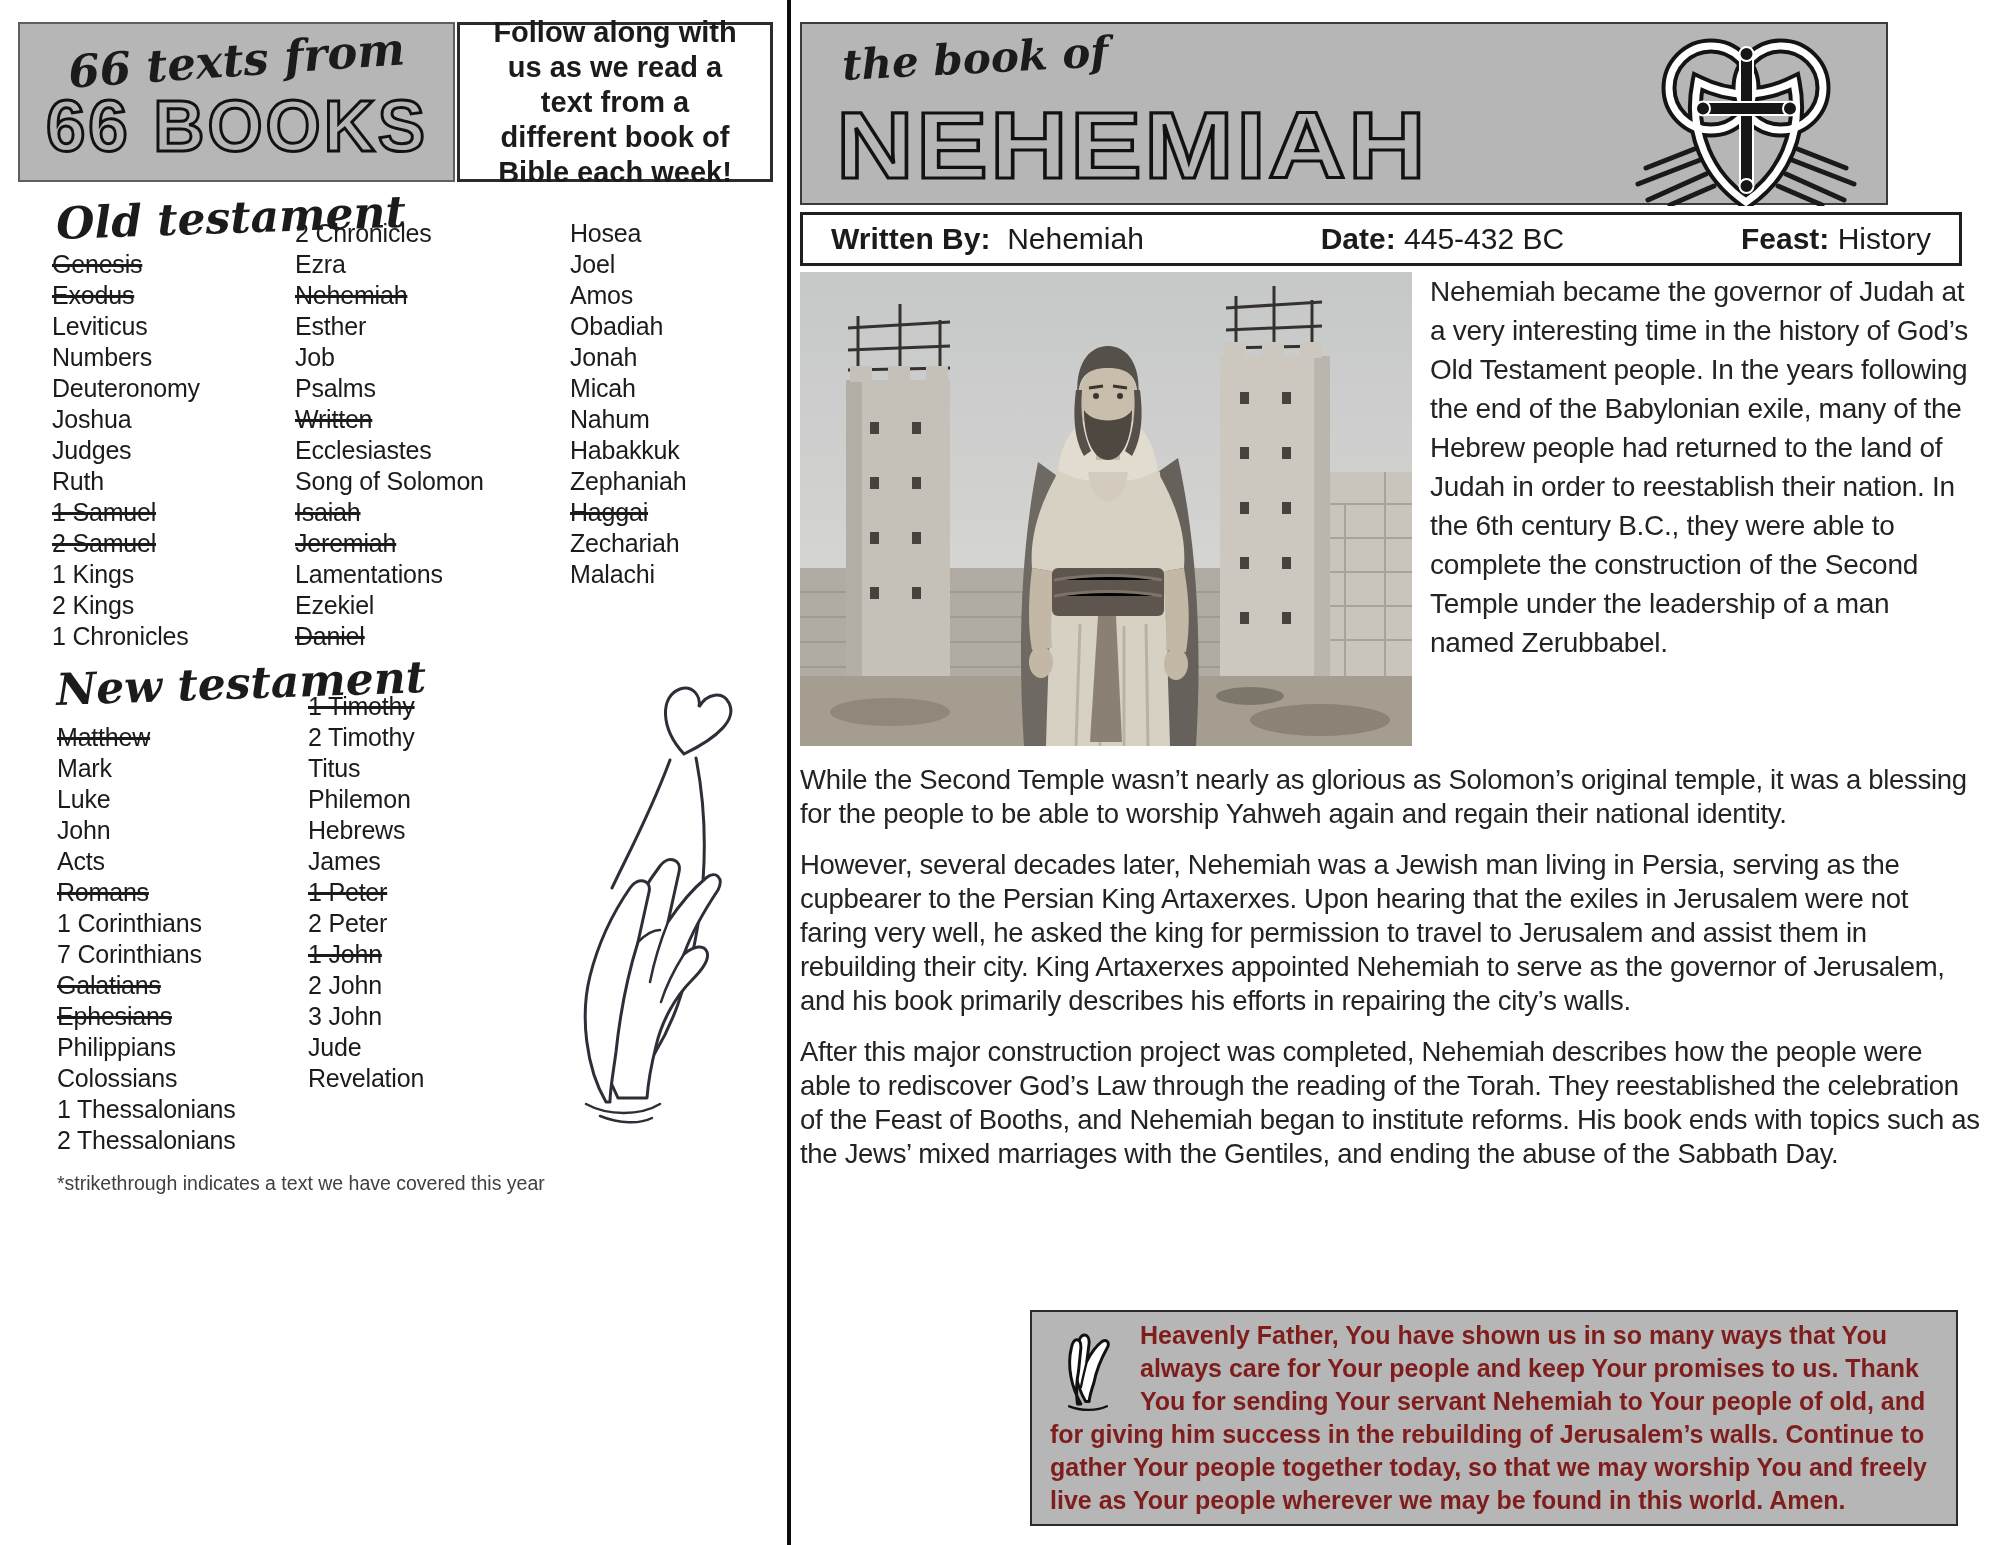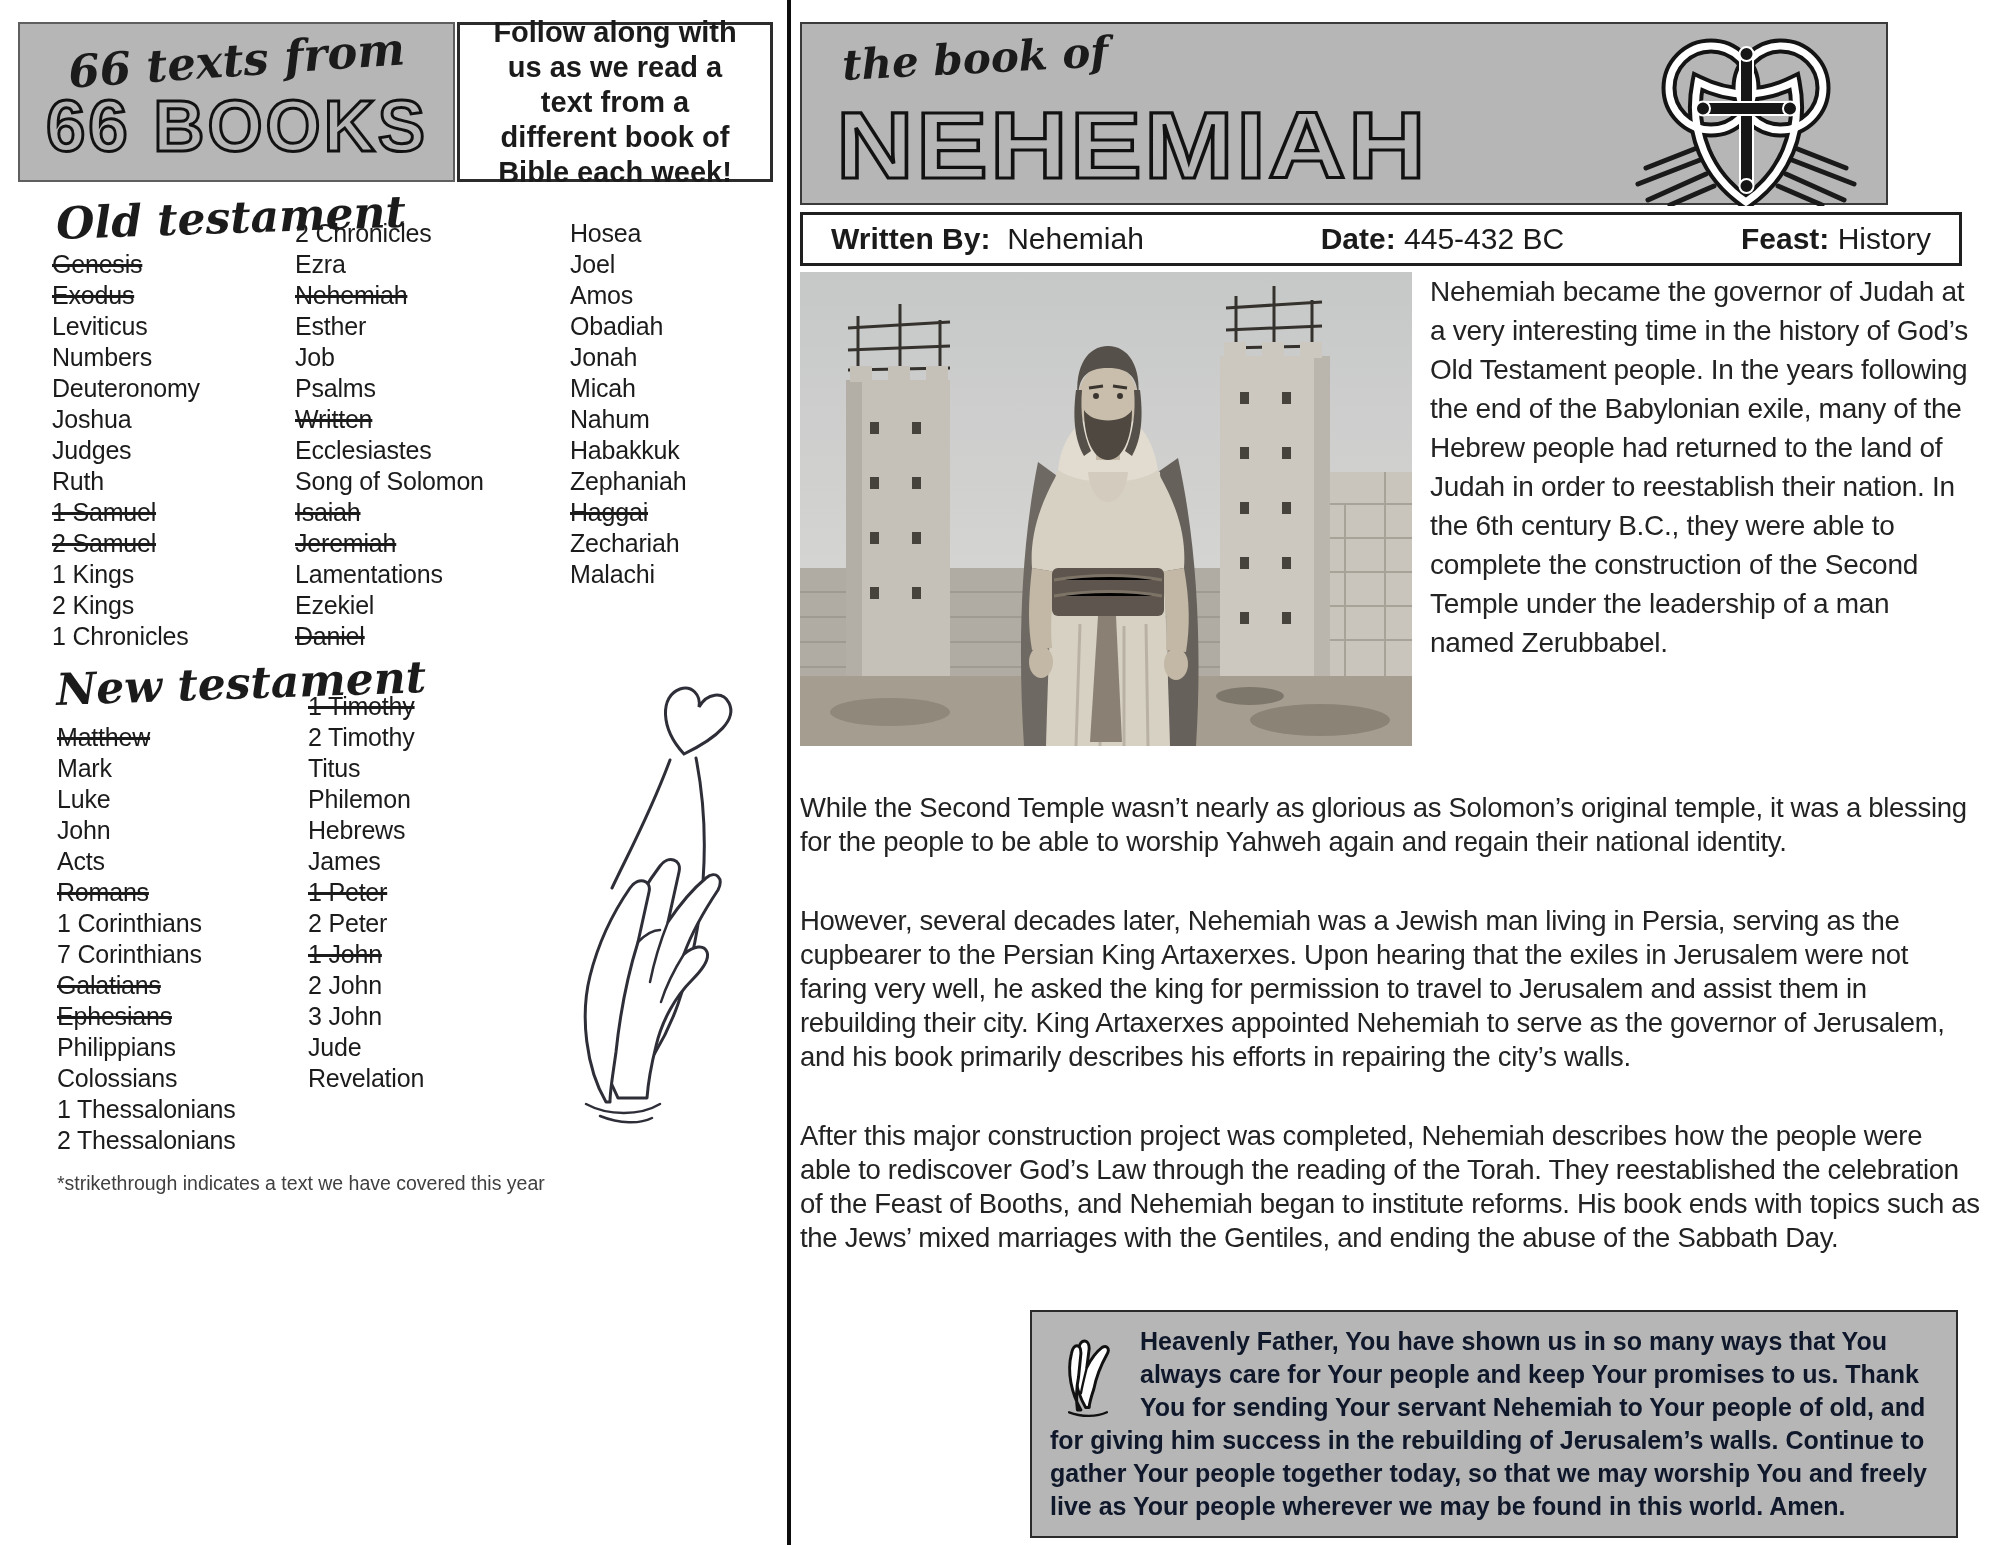--- a/index.html
+++ b/index.html
@@ -36,23 +36,23 @@
   .rp-outline{position:absolute;left:30px;top:66px}
   .logo{position:absolute;right:24px;top:6px}
   .info-bar{left:800px;top:212px;width:1162px;height:54px;border:3px solid #1f1f1f;box-sizing:border-box;
             display:flex;align-items:center;justify-content:space-between;padding:0 28px;font-size:30px;
             background:#fff;white-space:nowrap}
   .info-item b{font-weight:700}
   .body-block{left:800px;top:272px;width:1180px;font-size:27.5px;line-height:34px;letter-spacing:-0.3px;color:#232323}
   .photo-row{display:flex;gap:18px}
   .photo{flex:none;width:612px;height:474px;background:#c9c9c7}
   .p1{flex:1;font-size:28px;line-height:39px}
-  .para{margin-top:45px}
+  .para{margin-top:17px}
   .prayer{left:1030px;top:1310px;width:928px;min-height:214px;background:#b6b6b6;border:2px solid #2b2b2b;
-          box-sizing:border-box;font-weight:700;font-size:25px;line-height:33px;padding:13px 18px;color:#0f172a}
+          box-sizing:border-box;font-weight:700;font-size:25px;line-height:33px;padding:7px 18px;color:#7f1d1d}
   .prayer-icon{float:left;width:76px;height:92px;margin:0 14px 2px 0}
 </style>
 </head>
 <body>
 
 <div class="abs divider"></div>
 
 <section>
 
   <div class="abs lp-gray">

